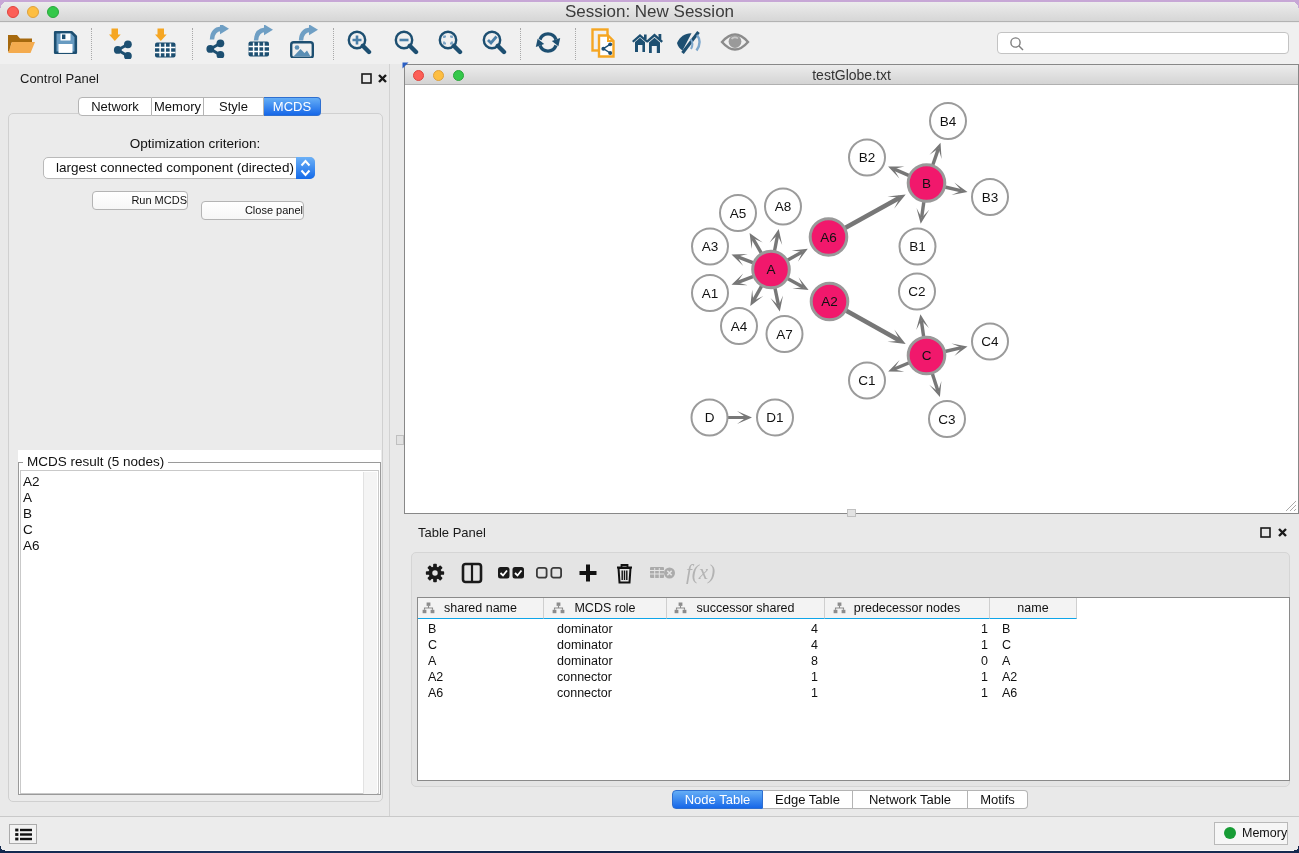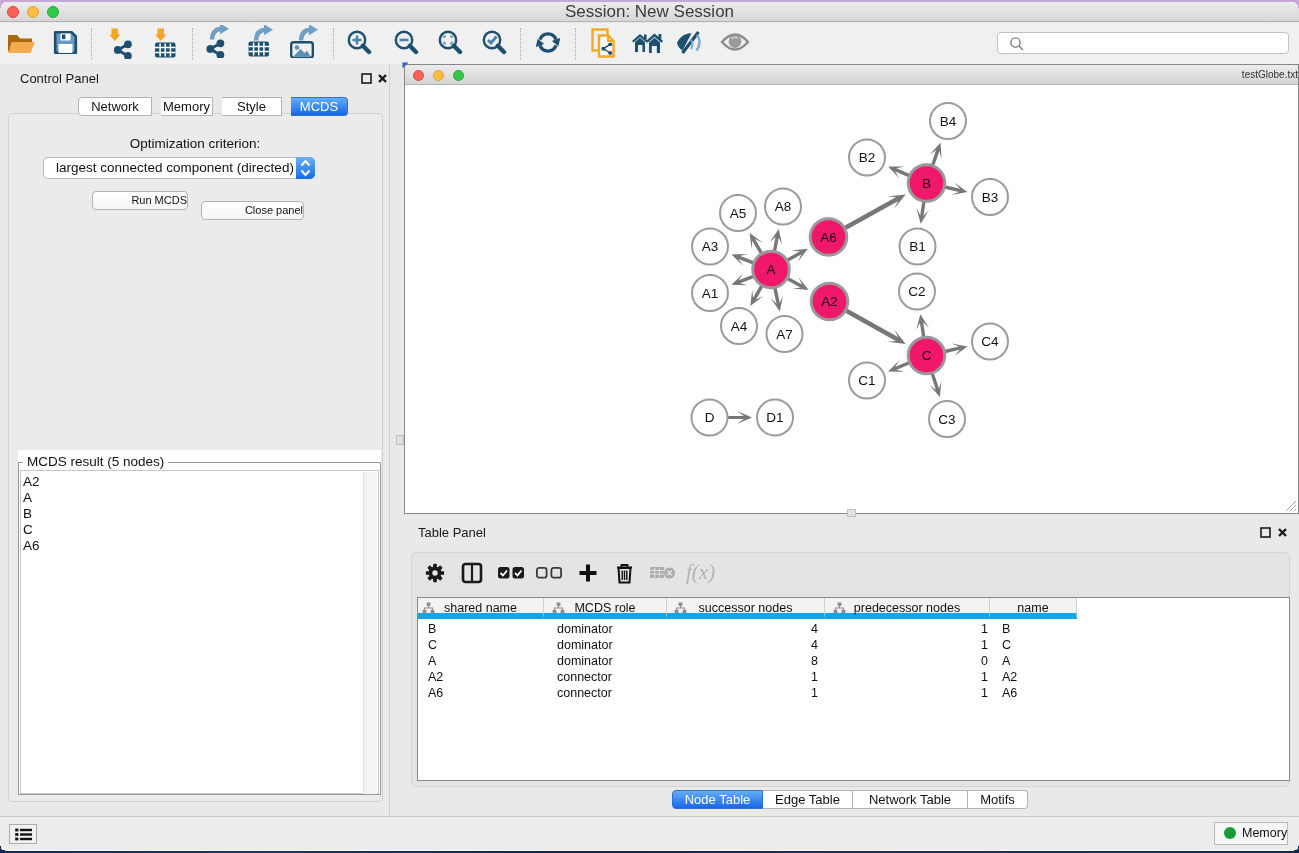--- a/index.html
+++ b/index.html
@@ -38,25 +38,25 @@
 .fs-border { position:absolute; left:0; top:12px; width:363px; height:333px; border:1px solid #9a9a9a; }
 .fs-legend { position:absolute; left:5px; top:4px; background:#fff; padding:0 4px; font-size:13.5px; color:#111; }
 .fs-list { position:absolute; left:2px; top:20px; width:359px; height:324px; background:#fff; border:1px solid #c9c9c9; }
 .fs-scroll { position:absolute; right:1px; top:1px; width:14px; height:322px; background:#f4f4f4; border-left:1px solid #e2e2e2; }
 .fs-item { position:absolute; left:2px; font-size:13.5px; color:#111; }
 .netwin { position:absolute; left:404px; top:64px; width:895px; height:450px; background:#fff;
   border:1px solid #888; }
 .nw-title { position:absolute; left:0; top:0; width:100%; height:20px;
   background:linear-gradient(180deg,#ececec,#d4d4d4); border-bottom:1px solid #b0b0b0; }
 .nw-title .tl { position:absolute; top:4.5px; width:11px; height:11px; border-radius:50%; }
-.nw-text { position:absolute; width:100%; text-align:right; font-size:10px; color:#333; line-height:20px; }
+.nw-text { position:absolute; width:100%; text-align:center; font-size:14px; color:#333; line-height:20px; }
 .tp-box { position:absolute; left:411px; top:552px; width:879px; height:235px; background:#e4e4e4;
   border:1px solid #d5d5d5; border-radius:5px; }
 .tp-table { position:absolute; left:417px; top:597px; width:873px; height:184px; background:#fff; border:1px solid #8a8a8a; }
-.th-cell { position:absolute; top:0; height:21px; background:#f3f3f3; border-right:1px solid #cfcfcf; border-bottom:6px solid #0ea5e9;
+.th-cell { position:absolute; top:0; height:21px; background:#f3f3f3; border-right:1px solid #cfcfcf; border-bottom:1px solid #0ea5e9;
   font-size:12.5px; color:#111; text-align:center; line-height:21px; }
 .td { position:absolute; font-size:12.5px; color:#111; height:16px; line-height:16px; }
 .statusbar { position:absolute; left:0; top:816px; width:1299px; height:34px; background:#ececec; border-top:1px solid #c9c9c9; }
 .mem { position:absolute; left:1214px; top:822px; width:74px; height:23px; background:#f6f6f6; border:1px solid #b9b9b9;
   font-size:12.5px; color:#111; line-height:21px; white-space:nowrap; }
 .winbtn { position:absolute; }
 </style></head>
 <body>
   <div class="titlebar">
     <div class="tl" style="left:7px;background:#fc5f57;border:1px solid #e0443e;"></div>
@@ -196,21 +196,21 @@
 
   <div class="leftpanel"></div>
   <div class="ph-title" style="left:20px;top:71px;">Control Panel</div>
   <svg class="winbtn" style="left:361px;top:73px" width="11" height="11">
     <rect x="1" y="1" width="9" height="9" fill="none" stroke="#1a1a1a" stroke-width="1.6"></rect>
   </svg>
   <svg class="winbtn" style="left:377px;top:73px" width="11" height="11">
     <path d="M2 2 L9 9 M9 2 L2 9" stroke="#1a1a1a" stroke-width="2.4"></path>
   </svg>
   <div class="cp-box" style="top:113px;"></div>
-  <div class="seg" style="left:78px;top:97px;gap:9px;">
+  <div class="seg" style="left:78px;top:97px;">
     <div style="width:74px;">Network</div>
     <div style="width:52px;">Memory</div>
     <div style="width:60px;">Style</div>
     <div class="sel" style="width:57px;">MCDS</div>
   </div>
   <div class="cp-label">Optimization criterion:</div>
   <div class="dropdown">largest connected component (directed)
     <div class="dd-step"><svg width="19" height="22" viewBox="0 0 19 22">
       <path d="M5.5 8.5 L9.5 4 L13.5 8.5" stroke="#fff" stroke-width="2" fill="none"></path>
       <path d="M5.5 13.5 L9.5 18 L13.5 13.5" stroke="#fff" stroke-width="2" fill="none"></path>
@@ -388,21 +388,21 @@
       <rect x="0" y="1" width="14" height="11" rx="1"></rect>
 </g>
     <path d="M0 4.5 H14 M0 8 H14 M4.7 2 V12 M9.3 2 V12" stroke="#e4e4e4" stroke-width="1"></path>
 <circle cx="19.5" cy="7" r="5.5" fill="#ababab"></circle>
     <path d="M17.3 4.8 L21.7 9.2 M21.7 4.8 L17.3 9.2" stroke="#e4e4e4" stroke-width="1.6"></path>
   </svg>
   <div style="position:absolute;left:686px;top:560px;font-family:'Liberation Serif',serif;font-style:italic;font-size:21px;color:#b3b3b3;">f(x)</div>
   <div class="tp-table"></div>
   <div class="th-cell" style="left:418px;width:126px;top:598px;">shared name</div>
   <div class="th-cell" style="left:544px;width:123px;top:598px;">MCDS role</div>
-  <div class="th-cell" style="left:667px;width:158px;top:598px;">successor nodes</div>
+  <div class="th-cell" style="left:667px;width:158px;top:598px;">successor shared</div>
   <div class="th-cell" style="left:825px;width:165px;top:598px;">predecessor nodes</div>
   <div class="th-cell" style="left:990px;width:87px;top:598px;">name</div>
   <svg style="position:absolute;left:422px;top:602px" width="13" height="12" viewBox="0 0 13 12">
     <g fill="#8c8c8c">
       <rect x="4.6" y="0.5" width="3.8" height="3.4"></rect>
       <rect x="0.6" y="7.8" width="3.8" height="3.4"></rect>
       <rect x="8.6" y="7.8" width="3.8" height="3.4"></rect>
     </g>
     <path d="M6.5 4 V6 M2.5 7.8 V6 H10.5 V7.8" stroke="#8c8c8c" stroke-width="1.1" fill="none"></path>
   </svg>

